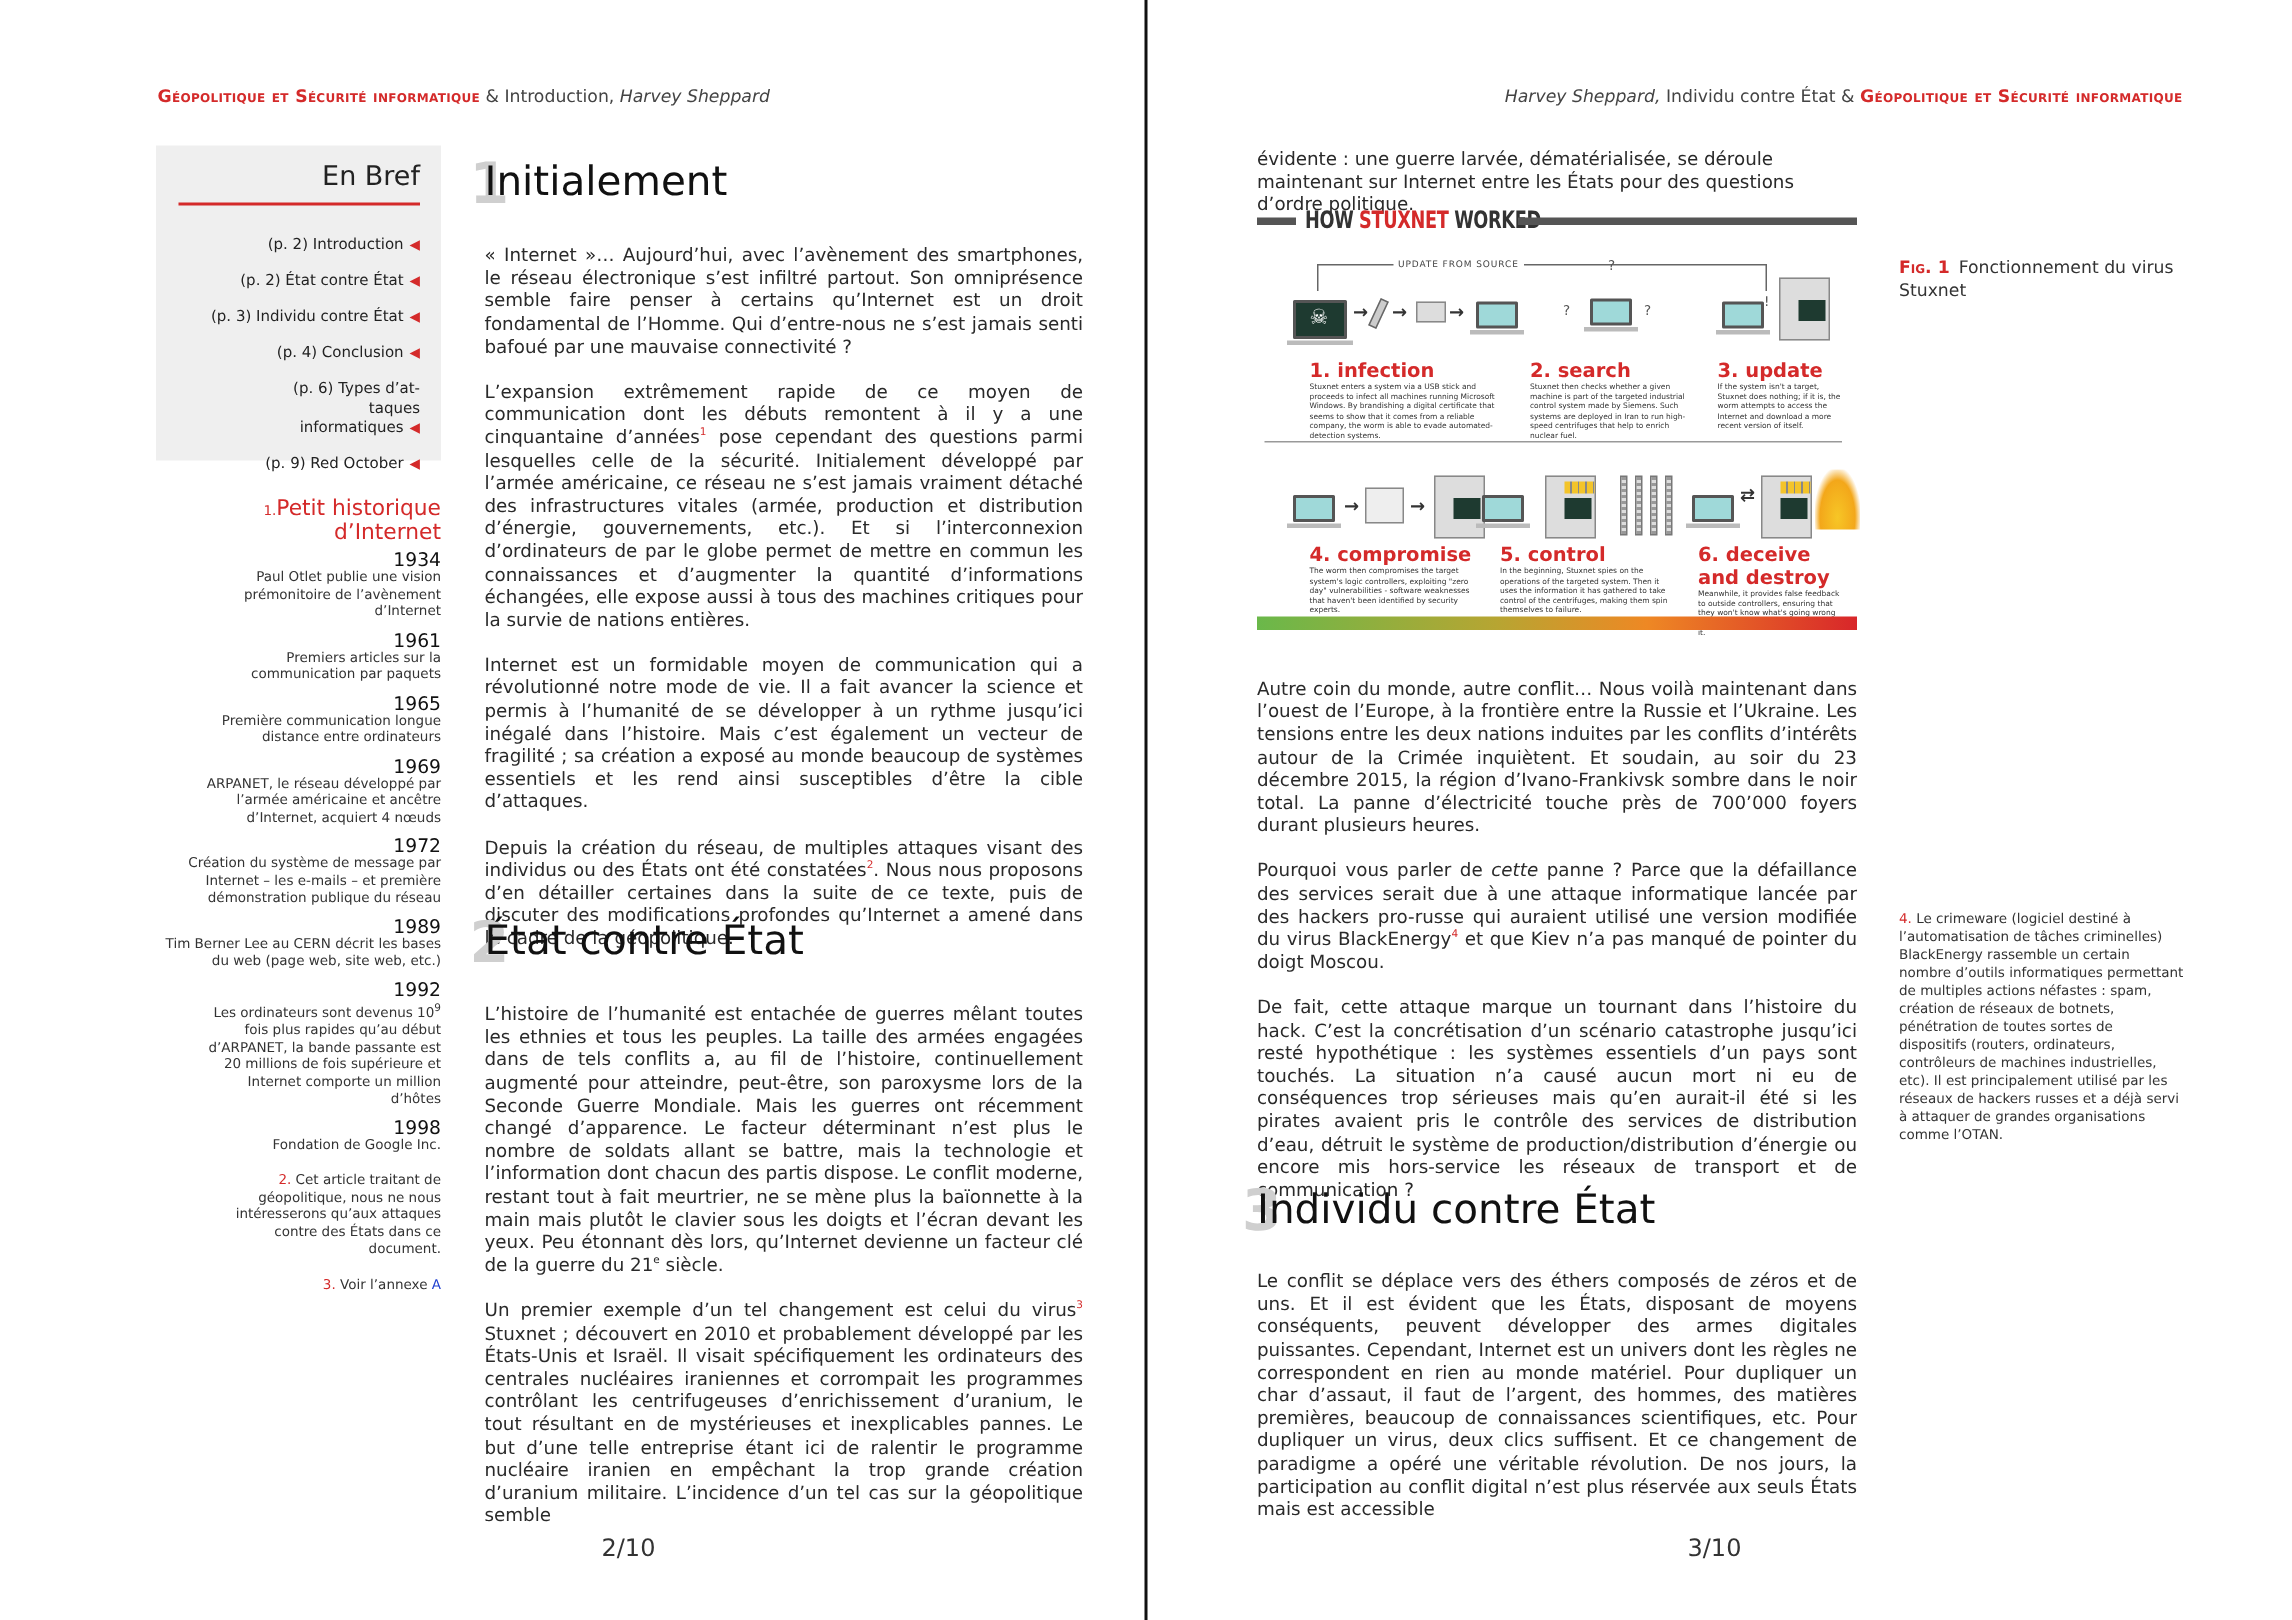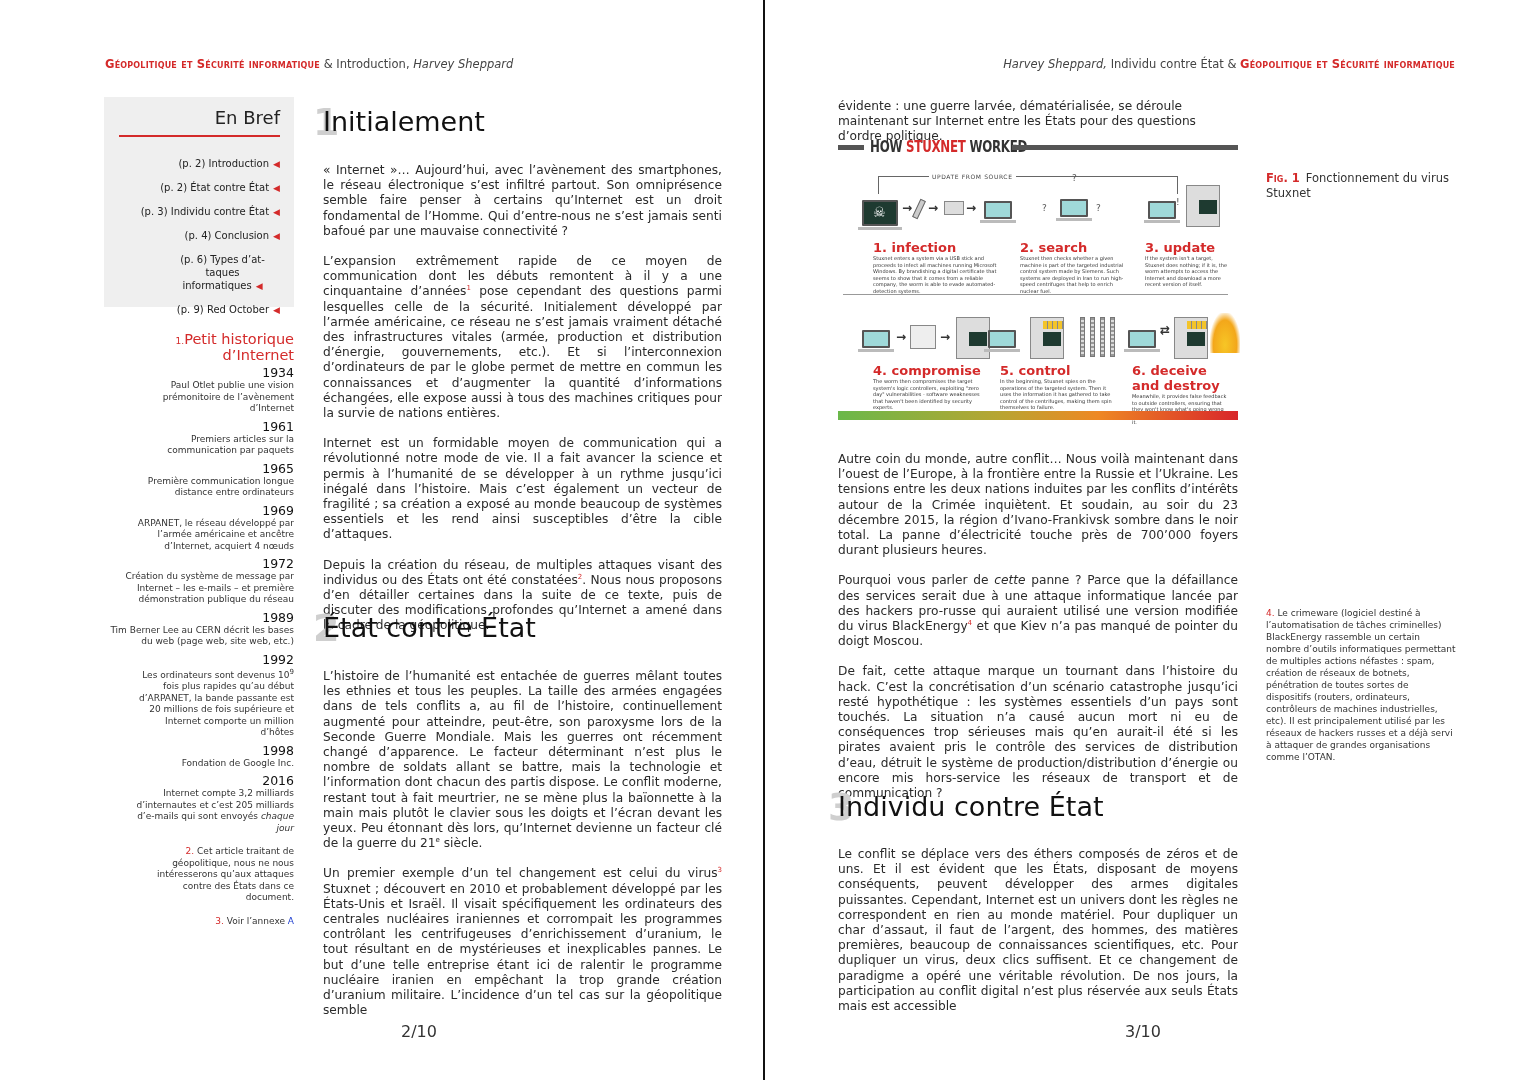--- a/index.html
+++ b/index.html
@@ -84,21 +84,21 @@
   </div>
 
   <div class="enbref">
     <h2>En Bref</h2>
     <div class="rule"></div>
     <ul>
       <li><span>(p. 2) Introduction</span><span class="tri">◀</span></li>
       <li><span>(p. 2) État contre État</span><span class="tri">◀</span></li>
       <li><span>(p. 3) Individu contre État</span><span class="tri">◀</span></li>
       <li><span>(p. 4) Conclusion</span><span class="tri">◀</span></li>
-      <li style="padding-left:60px;text-align:center;"><span>(p. 6) Types d’at-taques informatiques</span><span class="tri">◀</span></li>
+      <li style="padding-left:60px;"><span>(p. 6) Types d’at-taques informatiques</span><span class="tri">◀</span></li>
       <li><span>(p. 9) Red October</span><span class="tri">◀</span></li>
     </ul>
   </div>
 
   <div class="histo">
     <h3><span class="num">1.</span><span>Petit historique d’Internet</span></h3>
     <div>
         <div class="year">1934</div>
         <div class="ev" style="padding-left:25px;">Paul Otlet publie une vision prémonitoire de l’avènement d’Internet</div>
       </div>
@@ -122,24 +122,20 @@
         <div class="year">1989</div>
         <div class="ev" style="padding-left:5px;">Tim Berner Lee au CERN décrit les bases du web (page web, site web, etc.)</div>
       </div>
     <div>
         <div class="year">1992</div>
         <div class="ev" style="padding-left:25px;"><span>Les ordinateurs sont devenus 10</span><sup style="font-size:7px;">9</sup><span> fois plus rapides qu’au début d’ARPANET, la bande passante est 20 millions de fois supérieure et Internet comporte un million d’hôtes</span></div>
       </div>
     <div>
         <div class="year">1998</div>
         <div class="ev">Fondation de Google Inc.</div>
-      </div>
-    <div>
-        <div class="year">2016</div>
-        <div class="ev" style="padding-left:20px;"><span>Internet compte 3,2 milliards d’internautes et c’est 205 milliards d’e-mails qui sont envoyés </span><i>chaque jour</i></div>
       </div>
 
     <div class="fnote" style="margin-top:12px; padding-left:45px;"><span class="fn">2.</span><span> Cet article traitant de géopolitique, nous ne nous intéresserons qu’aux attaques contre des États dans ce document.</span></div>
     <div class="fnote" style="margin-top:12px;"><span class="fn">3.</span><span> Voir l’annexe </span><span class="lnk">A</span></div>
   </div>
 
   <div class="sec-title" style="left:292px; top:106px;">
     <span class="bignum">1</span>
     <span class="txt">Initialement</span>
   </div>

